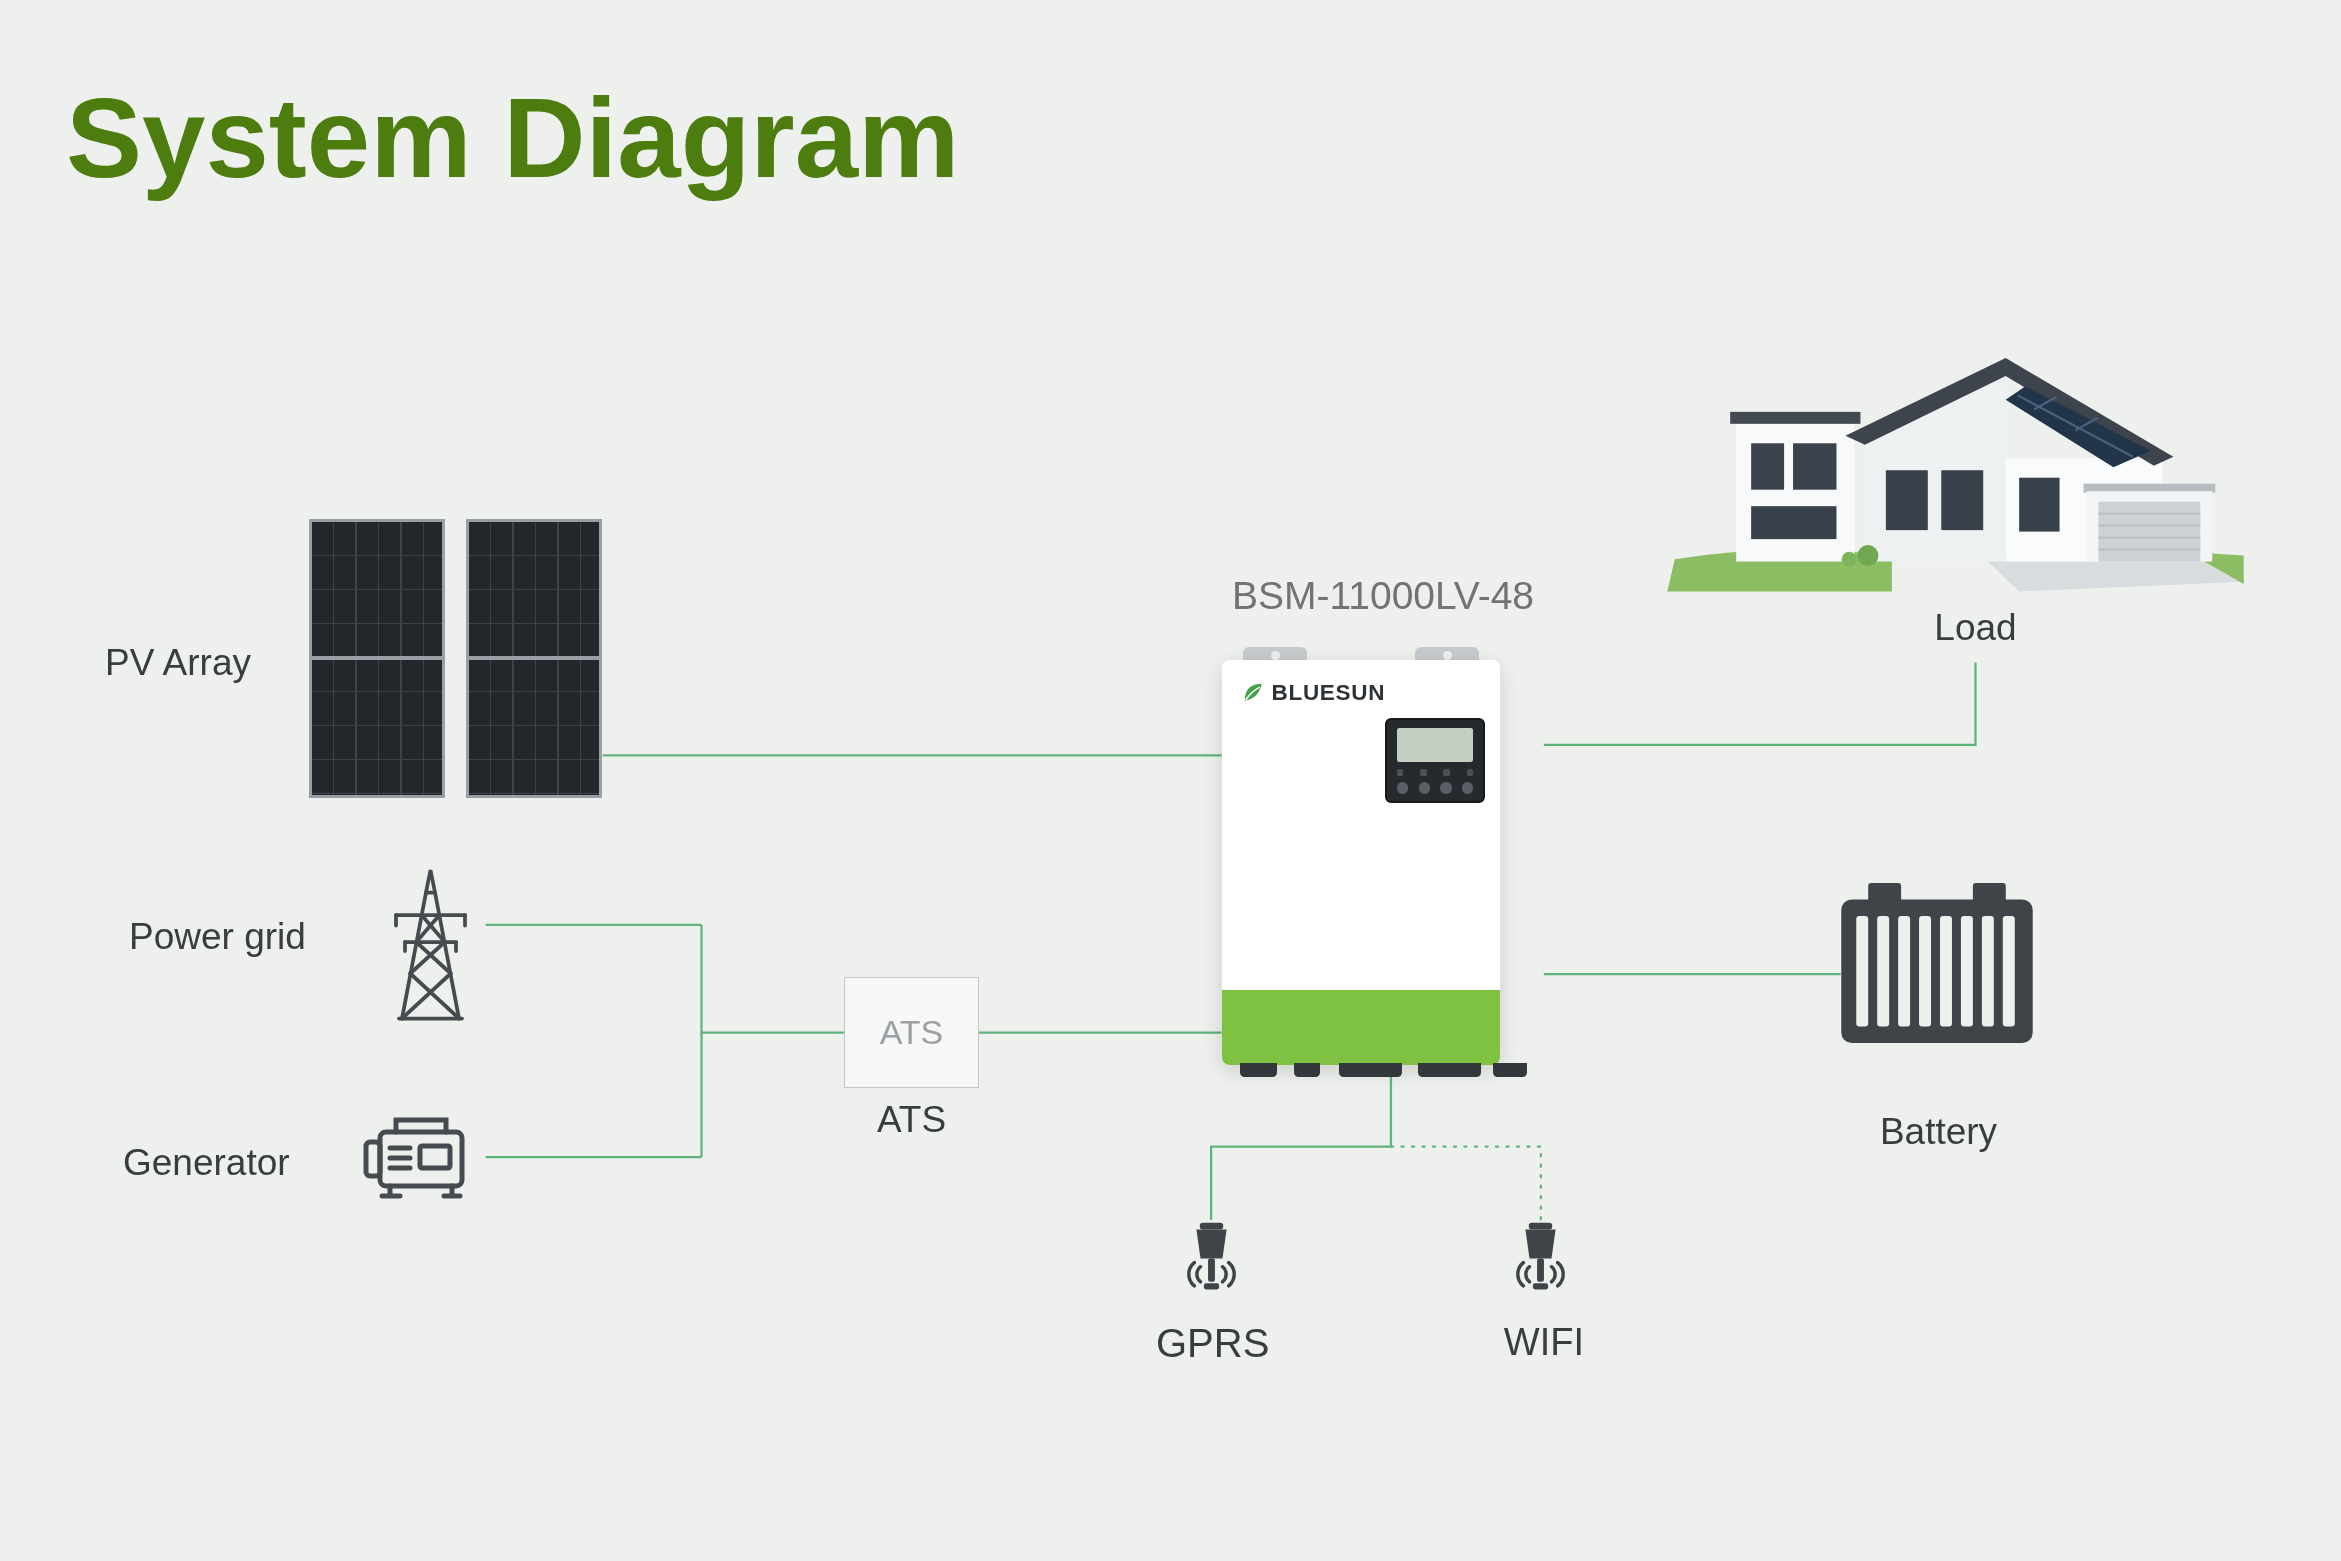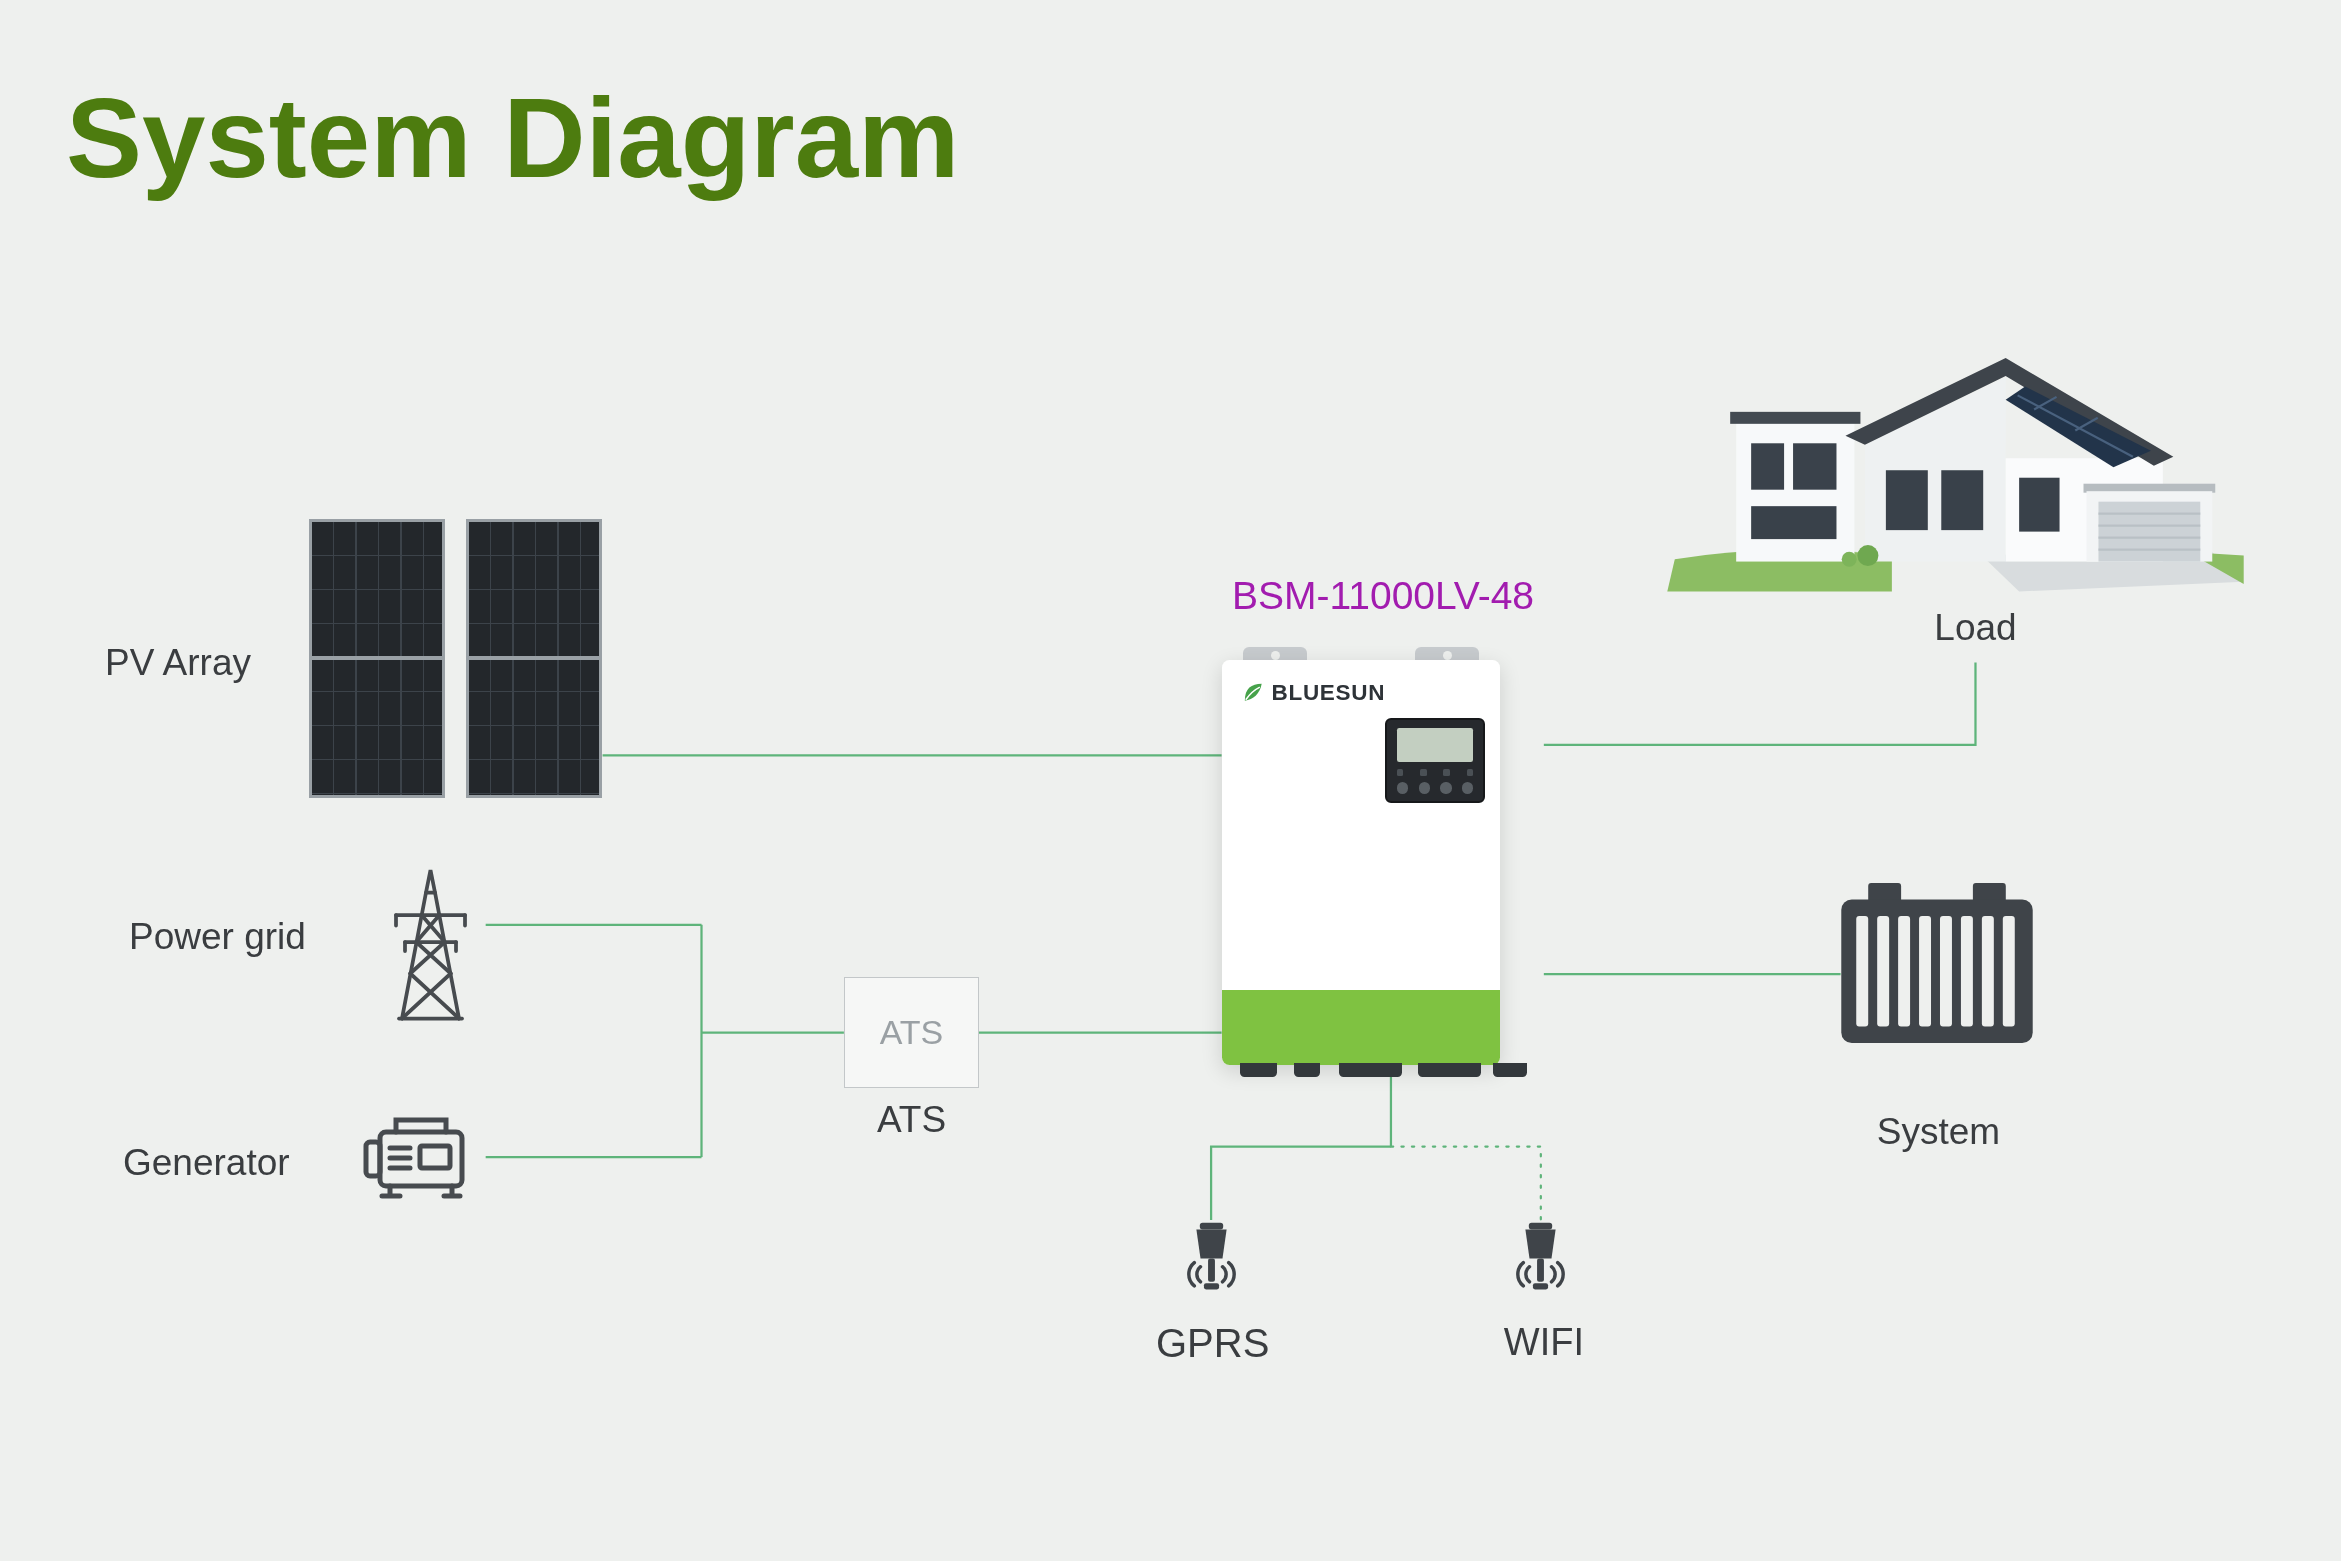--- a/index.html
+++ b/index.html
@@ -14,21 +14,21 @@
   .label{position:absolute;font-size:37px;color:#3a3d40;white-space:nowrap;}
   .lbl-pv{left:105px;top:642px;}
   .lbl-grid{left:129px;top:916px;}
   .lbl-gen{left:123px;top:1142px;}
   .lbl-load{left:1923px;top:607px;width:105px;text-align:center;}
   .lbl-batt{left:1874px;top:1111px;width:129px;text-align:center;}
   .lbl-gprs{left:1156px;top:1321px;width:111px;text-align:center;font-size:40px;}
   .lbl-wifi{left:1497px;top:1321px;width:87px;text-align:right;font-size:38px;}
   .lbl-ats-caption{left:844px;top:1099px;width:135px;text-align:center;}
   .lbl-model{position:absolute;left:1207px;top:574px;width:352px;text-align:center;
-             font-size:39px;color:#a21caf;}
+             font-size:39px;color:#737373;}
 
   
   .panel{position:absolute;width:136px;height:279px;background:#23272b;
          border:3px solid #99a0a5;box-sizing:border-box;
          background-image:
            repeating-linear-gradient(to right, transparent 0 21px, #3c434a 21px 22.5px),
            repeating-linear-gradient(to bottom, transparent 0 33px, #3c434a 33px 34px);}
   .panel::after{content:"";position:absolute;left:0;right:0;top:50%;height:3.7px;
                 margin-top:-2.2px;background:#9aa1a6;}
   .panel1{left:309px;top:519px;}
@@ -219,21 +219,21 @@
       <rect x="20" y="44" width="16" height="148" rx="4"></rect>
       <rect x="48" y="44" width="16" height="148" rx="4"></rect>
       <rect x="76" y="44" width="16" height="148" rx="4"></rect>
       <rect x="104" y="44" width="16" height="148" rx="4"></rect>
       <rect x="132" y="44" width="16" height="148" rx="4"></rect>
       <rect x="160" y="44" width="16" height="148" rx="4"></rect>
       <rect x="188" y="44" width="16" height="148" rx="4"></rect>
       <rect x="216" y="44" width="16" height="148" rx="4"></rect>
     </g>
   </svg>
-  <div class="label lbl-batt">System</div>
+  <div class="label lbl-batt">Battery</div>
 
   <svg class="icon-abs gprs-dongle" width="69" height="79" viewBox="0 0 100 115">
     <g fill="#3f4449">
       <rect x="33" y="4" width="34" height="10" rx="4"></rect>
       <polygon points="28,14 72,14 66,56 34,56"></polygon>
       <rect x="45" y="56" width="10" height="34" rx="3"></rect>
       <rect x="39" y="92" width="22" height="9" rx="3"></rect>
     </g>
     <g stroke="#3f4449" stroke-width="5" fill="none" stroke-linecap="round">
       <path d="M34 68 a14 14 0 0 0 0 22"></path>

